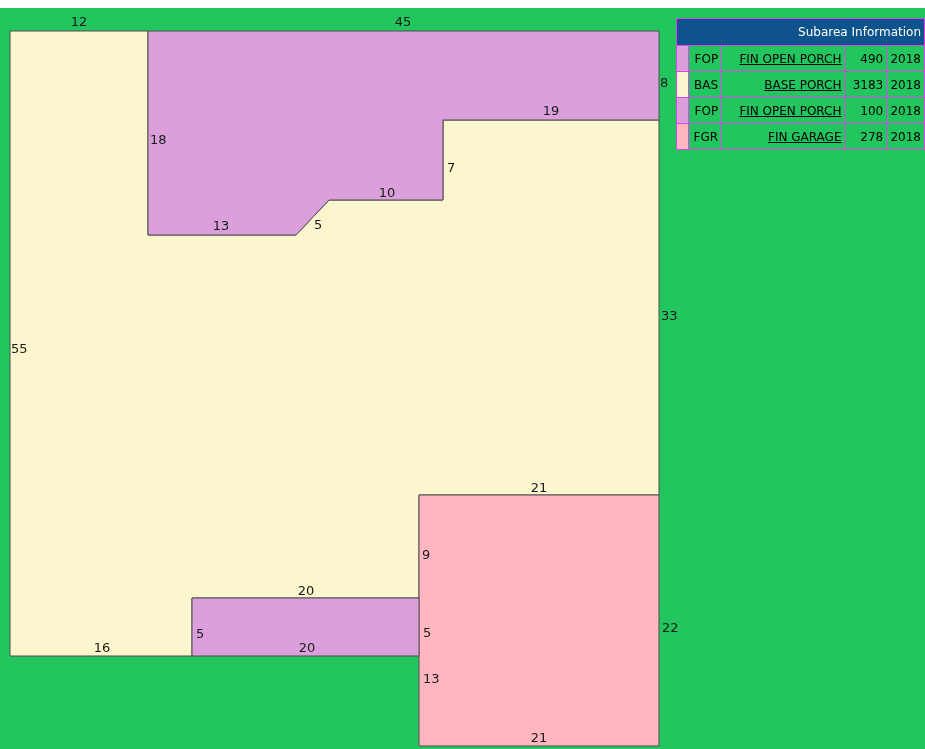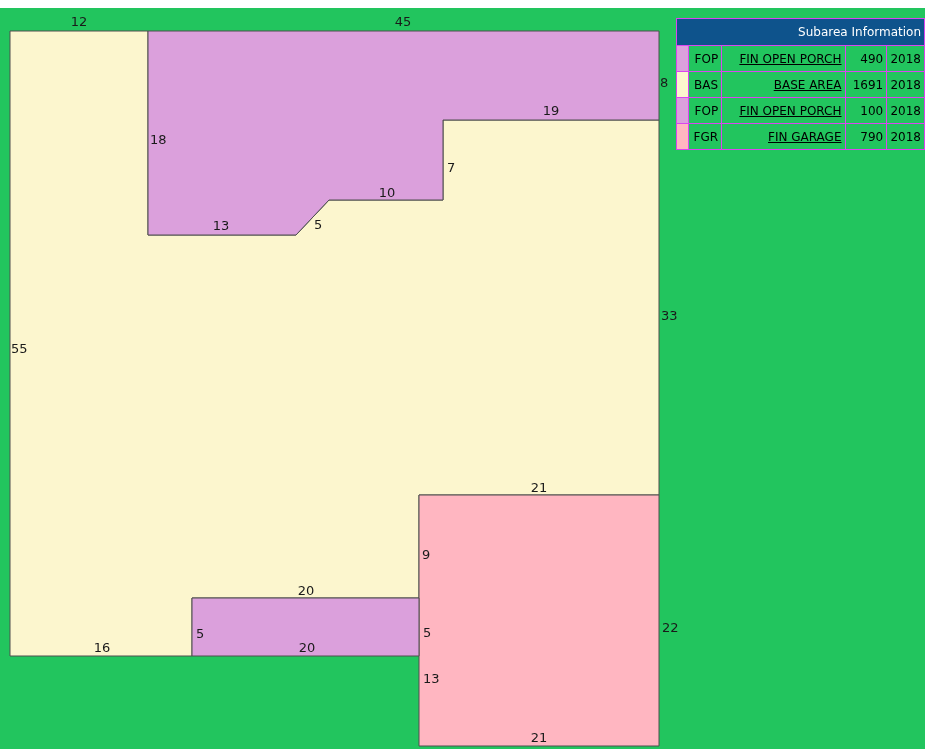--- a/index.html
+++ b/index.html
@@ -106,34 +106,34 @@
         <tr class="data-row">
           <td class="swatch-cell" style="background: rgb(219, 160, 220);"></td>
           <td class="code-cell">FOP</td>
           <td class="desc-cell">FIN OPEN PORCH</td>
           <td class="area-cell">490</td>
           <td class="year-cell">2018</td>
         </tr>
         <tr class="data-row">
           <td class="swatch-cell" style="background: rgb(252, 246, 206);"></td>
           <td class="code-cell">BAS</td>
-          <td class="desc-cell">BASE AREA</td>
-          <td class="area-cell">1691</td>
+          <td class="desc-cell">BASE PORCH</td>
+          <td class="area-cell">3183</td>
           <td class="year-cell">2018</td>
         </tr>
         <tr class="data-row">
           <td class="swatch-cell" style="background: rgb(219, 160, 220);"></td>
           <td class="code-cell">FOP</td>
           <td class="desc-cell">FIN OPEN PORCH</td>
           <td class="area-cell">100</td>
           <td class="year-cell">2018</td>
         </tr>
         <tr class="data-row">
           <td class="swatch-cell" style="background: rgb(255, 182, 193);"></td>
           <td class="code-cell">FGR</td>
           <td class="desc-cell">FIN GARAGE</td>
-          <td class="area-cell">790</td>
+          <td class="area-cell">278</td>
           <td class="year-cell">2018</td>
         </tr>
       </tbody>
   </table>
 
 </div>
 
 </body></html>

